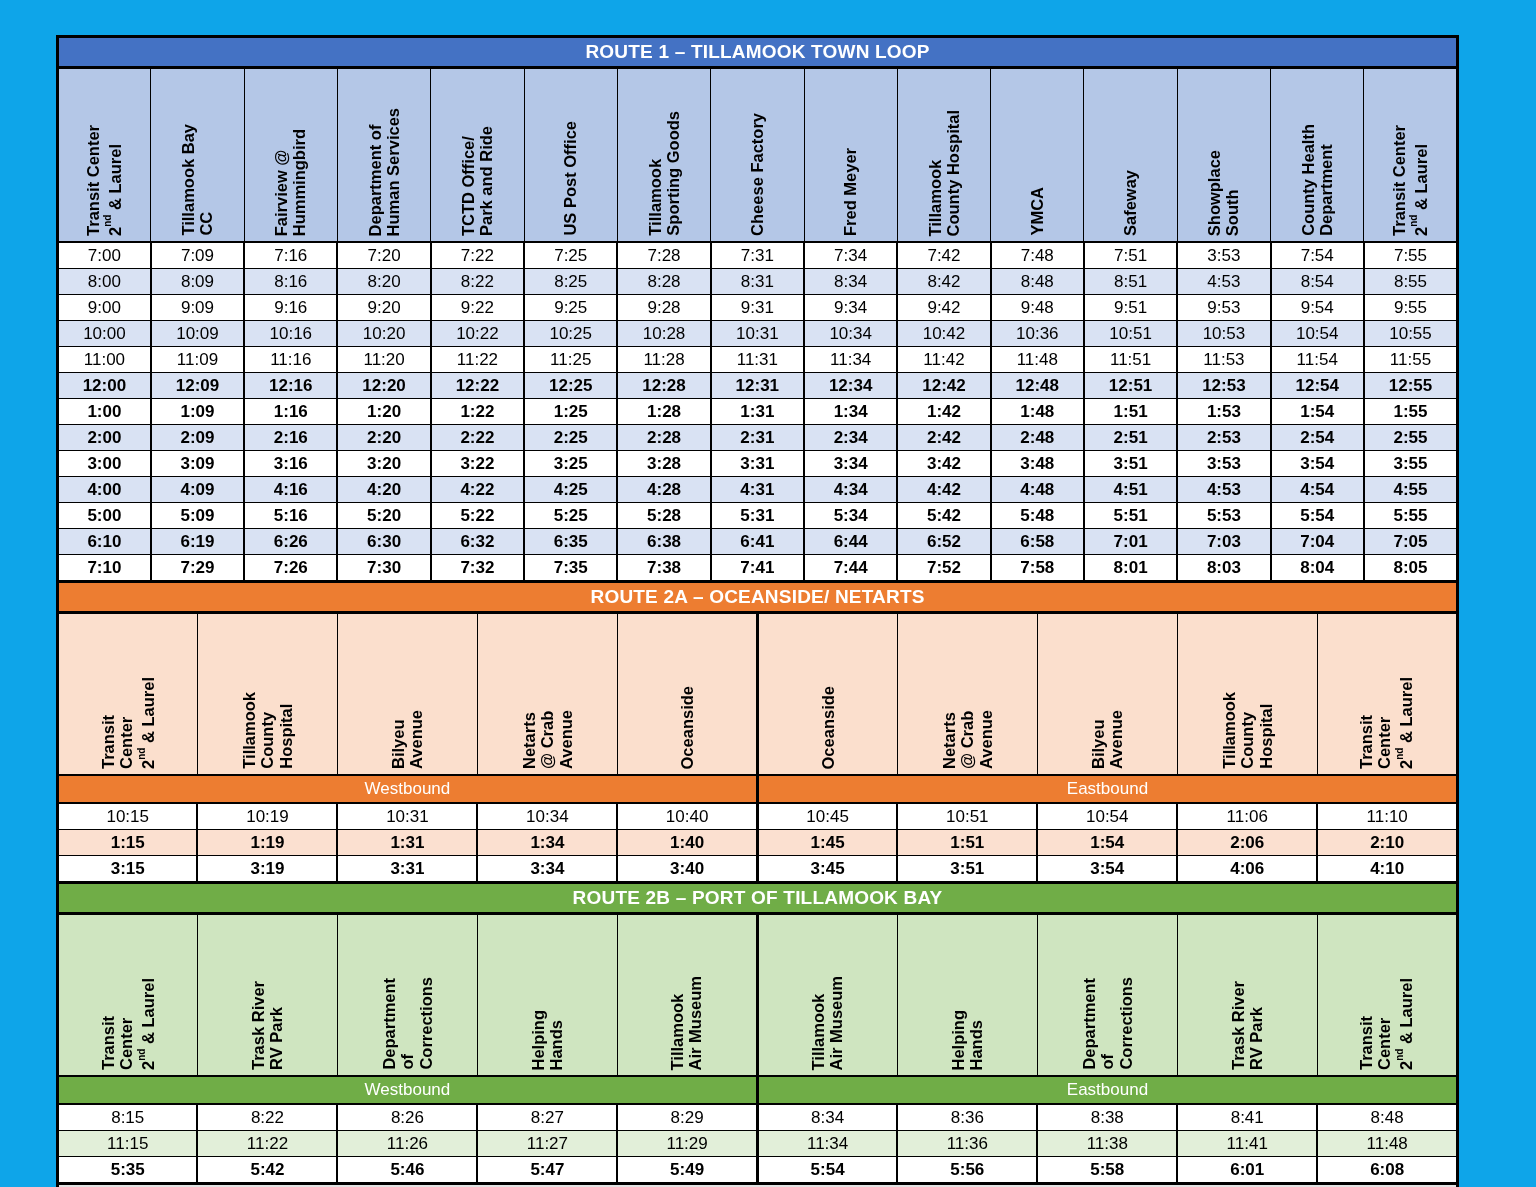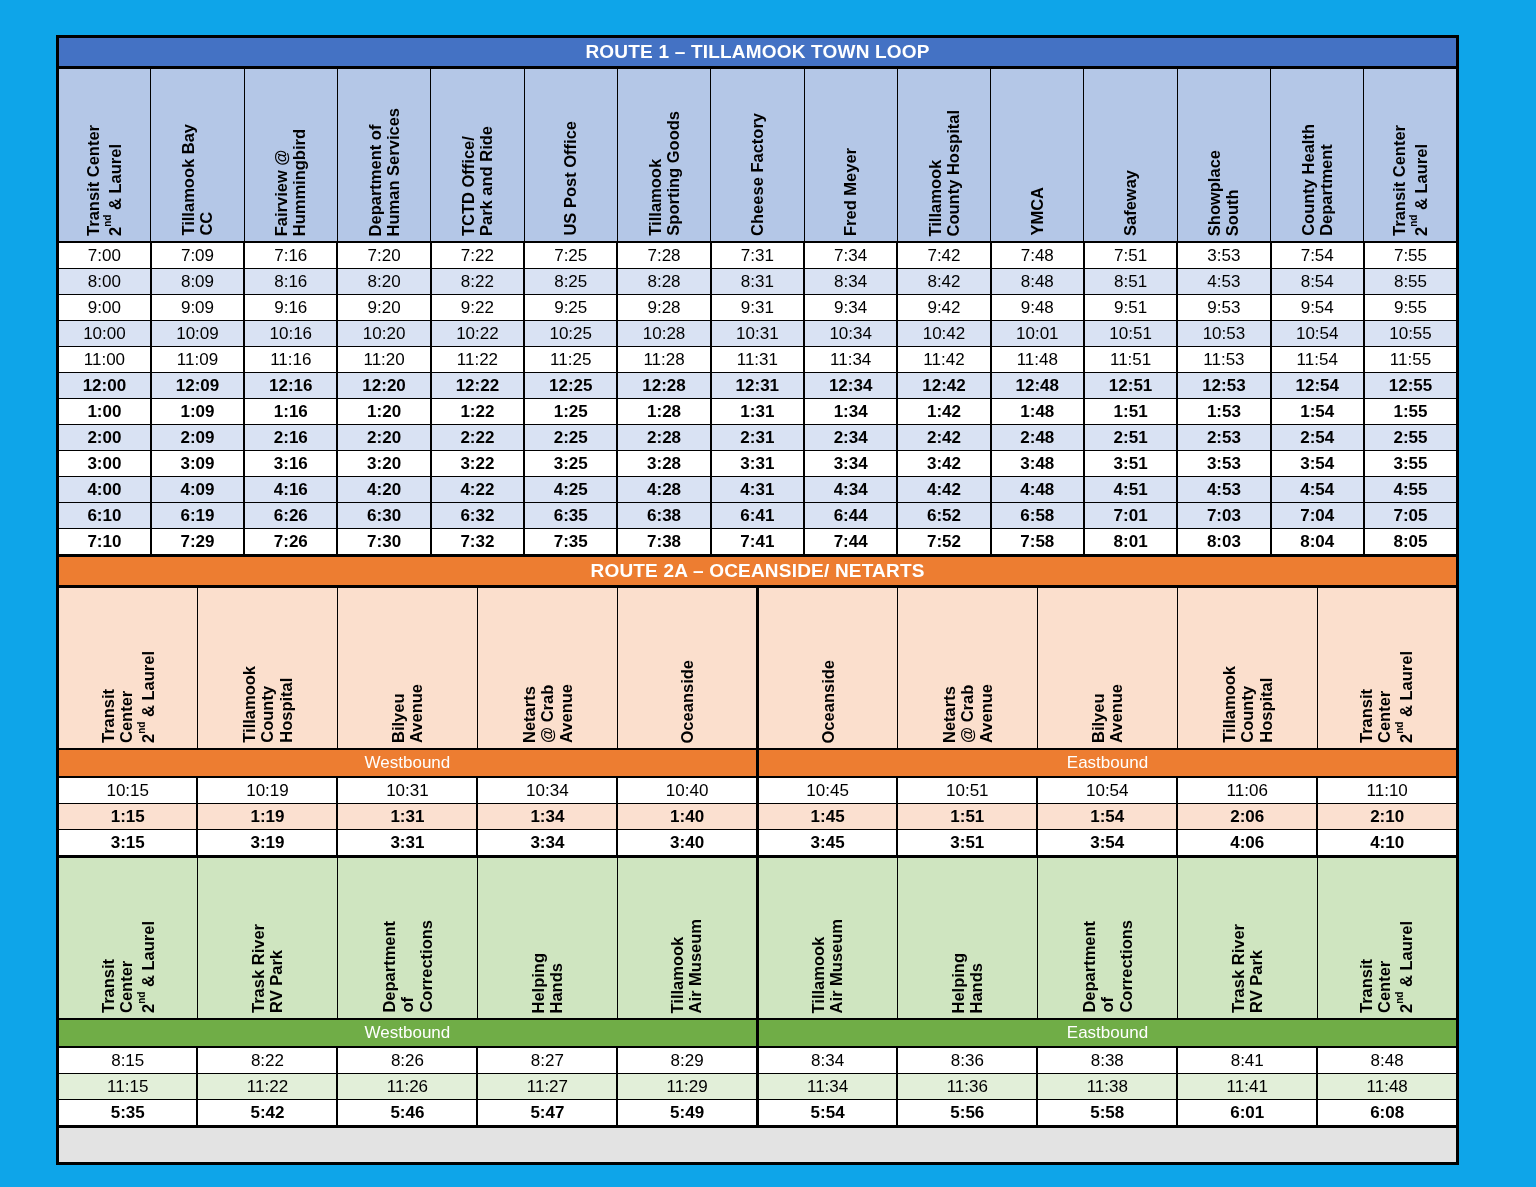--- a/index.html
+++ b/index.html
@@ -267,21 +267,21 @@
             <td class="t" colspan="2">10:00</td>
             <td class="t" colspan="2">10:09</td>
             <td class="t" colspan="2">10:16</td>
             <td class="t" colspan="2">10:20</td>
             <td class="t" colspan="2">10:22</td>
             <td class="t" colspan="2">10:25</td>
             <td class="t" colspan="2">10:28</td>
             <td class="t" colspan="2">10:31</td>
             <td class="t" colspan="2">10:34</td>
             <td class="t" colspan="2">10:42</td>
-            <td class="t" colspan="2">10:01</td>
+            <td class="t" colspan="2">10:36</td>
             <td class="t" colspan="2">10:51</td>
             <td class="t" colspan="2">10:53</td>
             <td class="t" colspan="2">10:54</td>
             <td class="t" colspan="2">10:55</td>
           </tr>
           <tr>
             <td class="t" colspan="2">11:00</td>
             <td class="t" colspan="2">11:09</td>
             <td class="t" colspan="2">11:16</td>
             <td class="t" colspan="2">11:20</td>
@@ -375,20 +375,37 @@
             <td class="t pm" colspan="2">4:28</td>
             <td class="t pm" colspan="2">4:31</td>
             <td class="t pm" colspan="2">4:34</td>
             <td class="t pm" colspan="2">4:42</td>
             <td class="t pm" colspan="2">4:48</td>
             <td class="t pm" colspan="2">4:51</td>
             <td class="t pm" colspan="2">4:53</td>
             <td class="t pm" colspan="2">4:54</td>
             <td class="t pm" colspan="2">4:55</td>
           </tr>
+          <tr>
+            <td class="t pm" colspan="2">5:00</td>
+            <td class="t pm" colspan="2">5:09</td>
+            <td class="t pm" colspan="2">5:16</td>
+            <td class="t pm" colspan="2">5:20</td>
+            <td class="t pm" colspan="2">5:22</td>
+            <td class="t pm" colspan="2">5:25</td>
+            <td class="t pm" colspan="2">5:28</td>
+            <td class="t pm" colspan="2">5:31</td>
+            <td class="t pm" colspan="2">5:34</td>
+            <td class="t pm" colspan="2">5:42</td>
+            <td class="t pm" colspan="2">5:48</td>
+            <td class="t pm" colspan="2">5:51</td>
+            <td class="t pm" colspan="2">5:53</td>
+            <td class="t pm" colspan="2">5:54</td>
+            <td class="t pm" colspan="2">5:55</td>
+          </tr>
           <tr class="alt-blue ">
             <td class="t pm" colspan="2">6:10</td>
             <td class="t pm" colspan="2">6:19</td>
             <td class="t pm" colspan="2">6:26</td>
             <td class="t pm" colspan="2">6:30</td>
             <td class="t pm" colspan="2">6:32</td>
             <td class="t pm" colspan="2">6:35</td>
             <td class="t pm" colspan="2">6:38</td>
             <td class="t pm" colspan="2">6:41</td>
             <td class="t pm" colspan="2">6:44</td>
@@ -485,20 +502,23 @@
             <td class="t pm" colspan="3">3:31</td>
             <td class="t pm" colspan="3">3:34</td>
             <td class="t pm split-left" colspan="3">3:40</td>
             <td class="t pm" colspan="3">3:45</td>
             <td class="t pm" colspan="3">3:51</td>
             <td class="t pm" colspan="3">3:54</td>
             <td class="t pm" colspan="3">4:06</td>
             <td class="t pm" colspan="3">4:10</td>
           </tr>
           <tr>
+            <td class="route-banner banner-grn" colspan="30">ROUTE 2B – PORT OF TILLAMOOK BAY</td>
+          </tr>
+          <tr>
             <td class="stop-head stop-head-2 hd-grn" colspan="3">
               <span class="vtext">Transit<br>Center<br>2<sup>nd</sup> &amp; Laurel</span>
             </td>
             <td class="stop-head stop-head-2 hd-grn" colspan="3">
               <span class="vtext">Trask River<br>RV Park</span>
             </td>
             <td class="stop-head stop-head-2 hd-grn" colspan="3">
               <span class="vtext">Department<br>of<br>Corrections</span>
             </td>
             <td class="stop-head stop-head-2 hd-grn" colspan="3">

